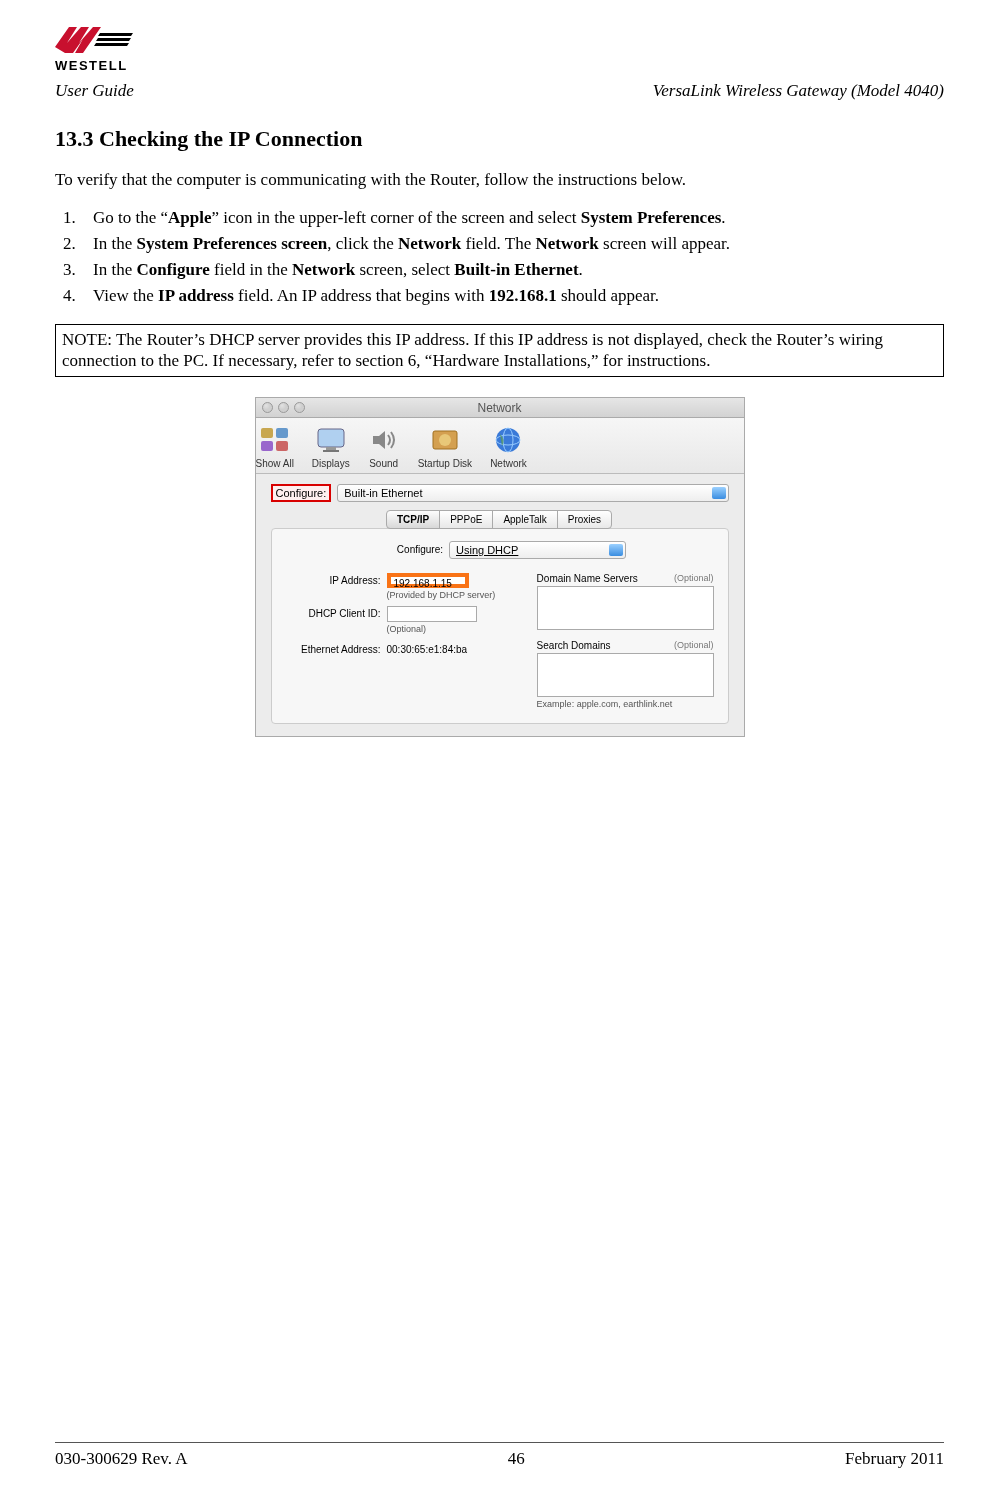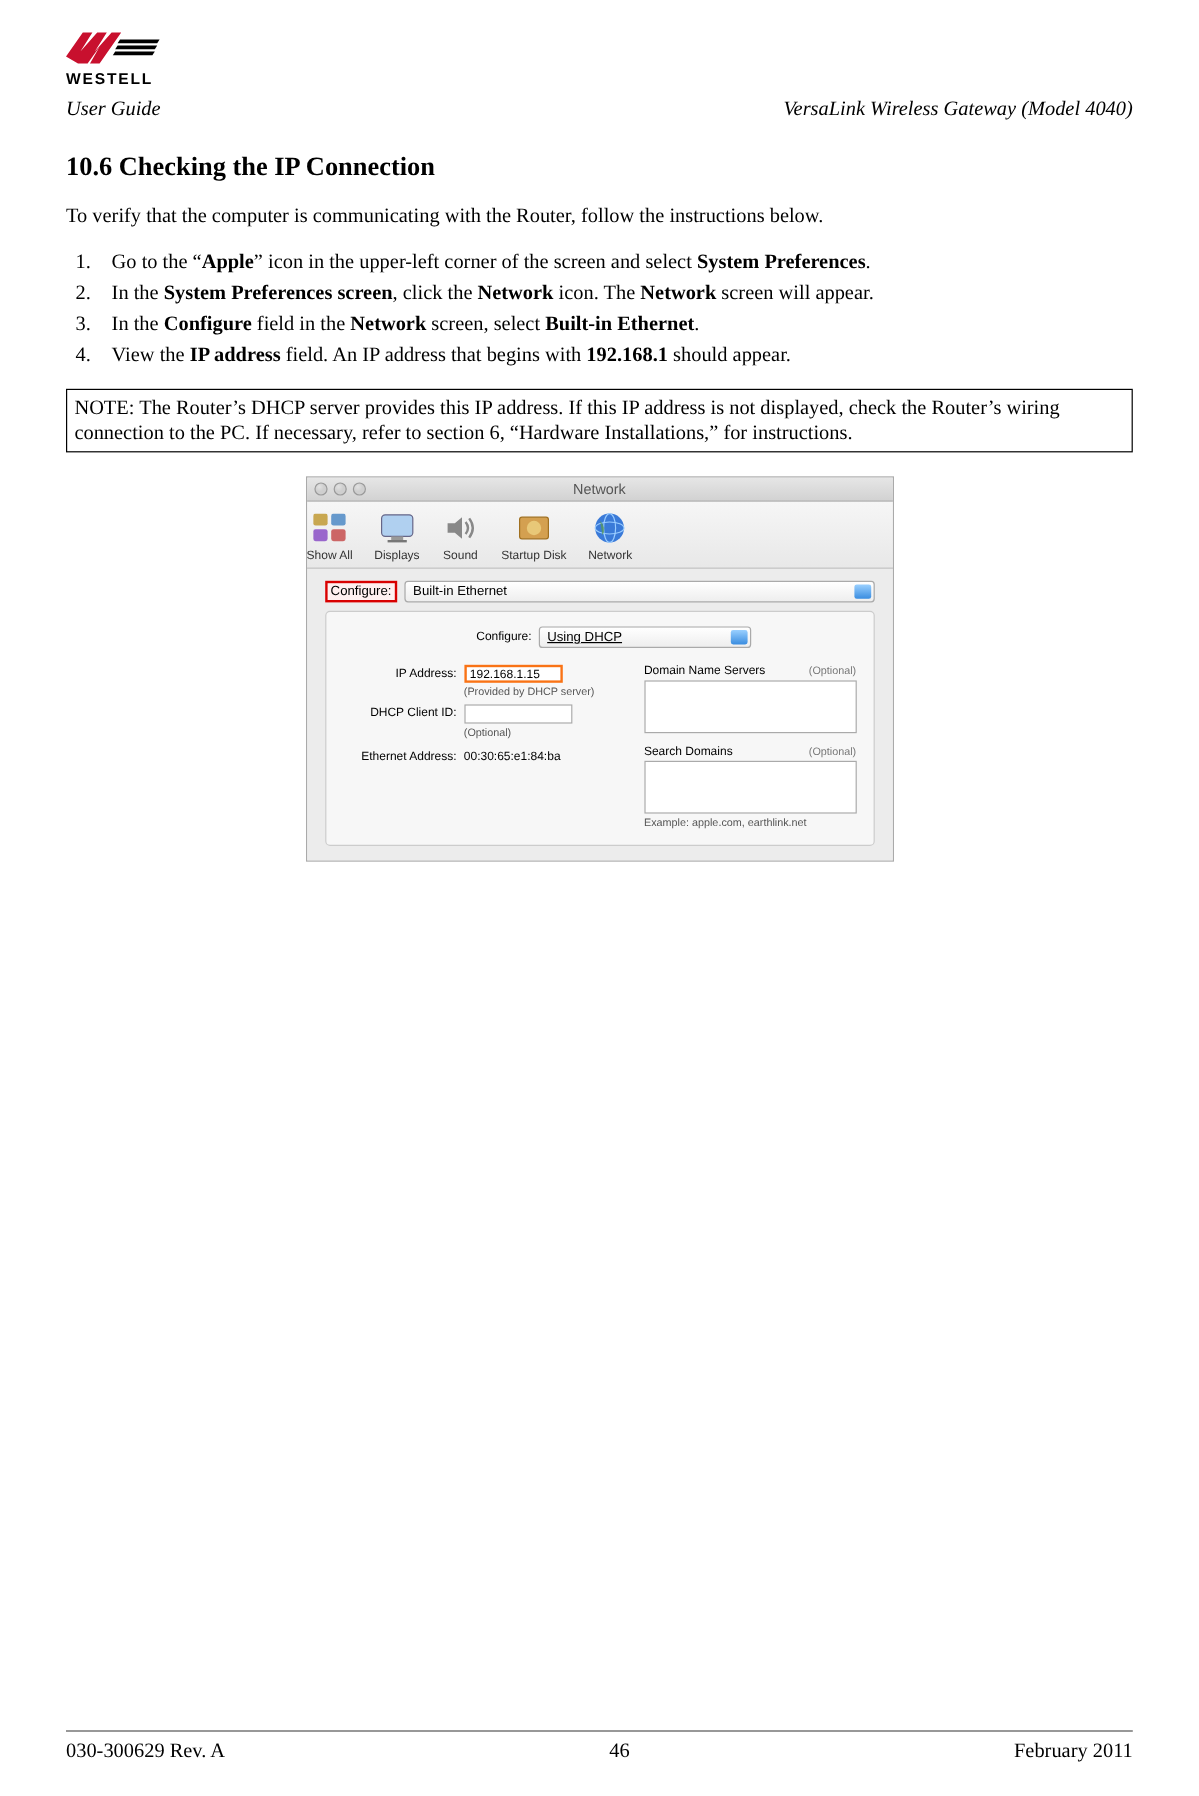--- a/index.html
+++ b/index.html
@@ -197,21 +197,21 @@
       align-items: center;
       margin-bottom: 6px;
       gap: 6px;
     }
     .field-lbl {
       width: 95px;
       text-align: right;
       font-size: 10px;
     }
     .ip-box {
-      border: 2px solid #f97316;
+      border: 4px solid #f97316;
       background: #fff;
       padding: 0 3px;
       font-size: 10px;
       height: 15px;
       line-height: 13px;
       width: 82px;
       white-space: nowrap;
     }
     .sub-note {
       font-size: 9px;
@@ -297,38 +297,38 @@
   </svg>
 </div>
 <div class="logo-text">WESTELL</div>
 
 <div class="header-line">
   <span>User Guide</span>
   <span>VersaLink Wireless Gateway (Model 4040)</span>
 </div>
 
 <div class="section-heading">
-  <span>10.6</span>
+  <span>13.3</span>
   <span> </span>
   <span>Checking the IP Connection</span>
 </div>
 
 <p class="intro">To verify that the computer is communicating with the Router, follow the instructions below.</p>
 
 <ol class="steps">
   <li>
     <span class="step-num">1.</span>
     <span class="step-text">
       <span>Go to the “</span><span class="b">Apple</span><span>” icon in the upper-left corner of the screen and select </span><span class="b">System Preferences</span><span>.</span>
     </span>
   </li>
   <li>
     <span class="step-num">2.</span>
     <span class="step-text">
-      <span>In the </span><span class="b">System Preferences screen</span><span>, click the </span><span class="b">Network</span><span> icon. The </span><span class="b">Network</span><span> screen will appear.</span>
+      <span>In the </span><span class="b">System Preferences screen</span><span>, click the </span><span class="b">Network</span><span> field. The </span><span class="b">Network</span><span> screen will appear.</span>
     </span>
   </li>
   <li>
     <span class="step-num">3.</span>
     <span class="step-text">
       <span>In the </span><span class="b">Configure</span><span> field in the </span><span class="b">Network</span><span> screen, select </span><span class="b">Built-in Ethernet</span><span>.</span>
     </span>
   </li>
   <li>
     <span class="step-num">4.</span>
@@ -407,20 +407,26 @@
   </div>
 
   <div class="panel-body">
     <div class="row">
       <span class="configure-lbl lbl">Configure:</span>
       <span class="select" style="flex:1;">
           <span>Built-in Ethernet</span>
         </span>
     </div>
 
+    <div class="tabs">
+      <div class="tab active">TCP/IP</div>
+      <div class="tab">PPPoE</div>
+      <div class="tab">AppleTalk</div>
+      <div class="tab">Proxies</div>
+    </div>
 
     <div class="tab-panel">
       <div class="field-row" style="justify-content:center; margin-bottom:14px;">
         <span class="field-lbl" style="width:70px;">Configure:</span>
         <span class="select" style="width:177px;text-decoration:underline;">
             <span>Using DHCP</span>
           </span>
       </div>
 
       <div class="two-col">

